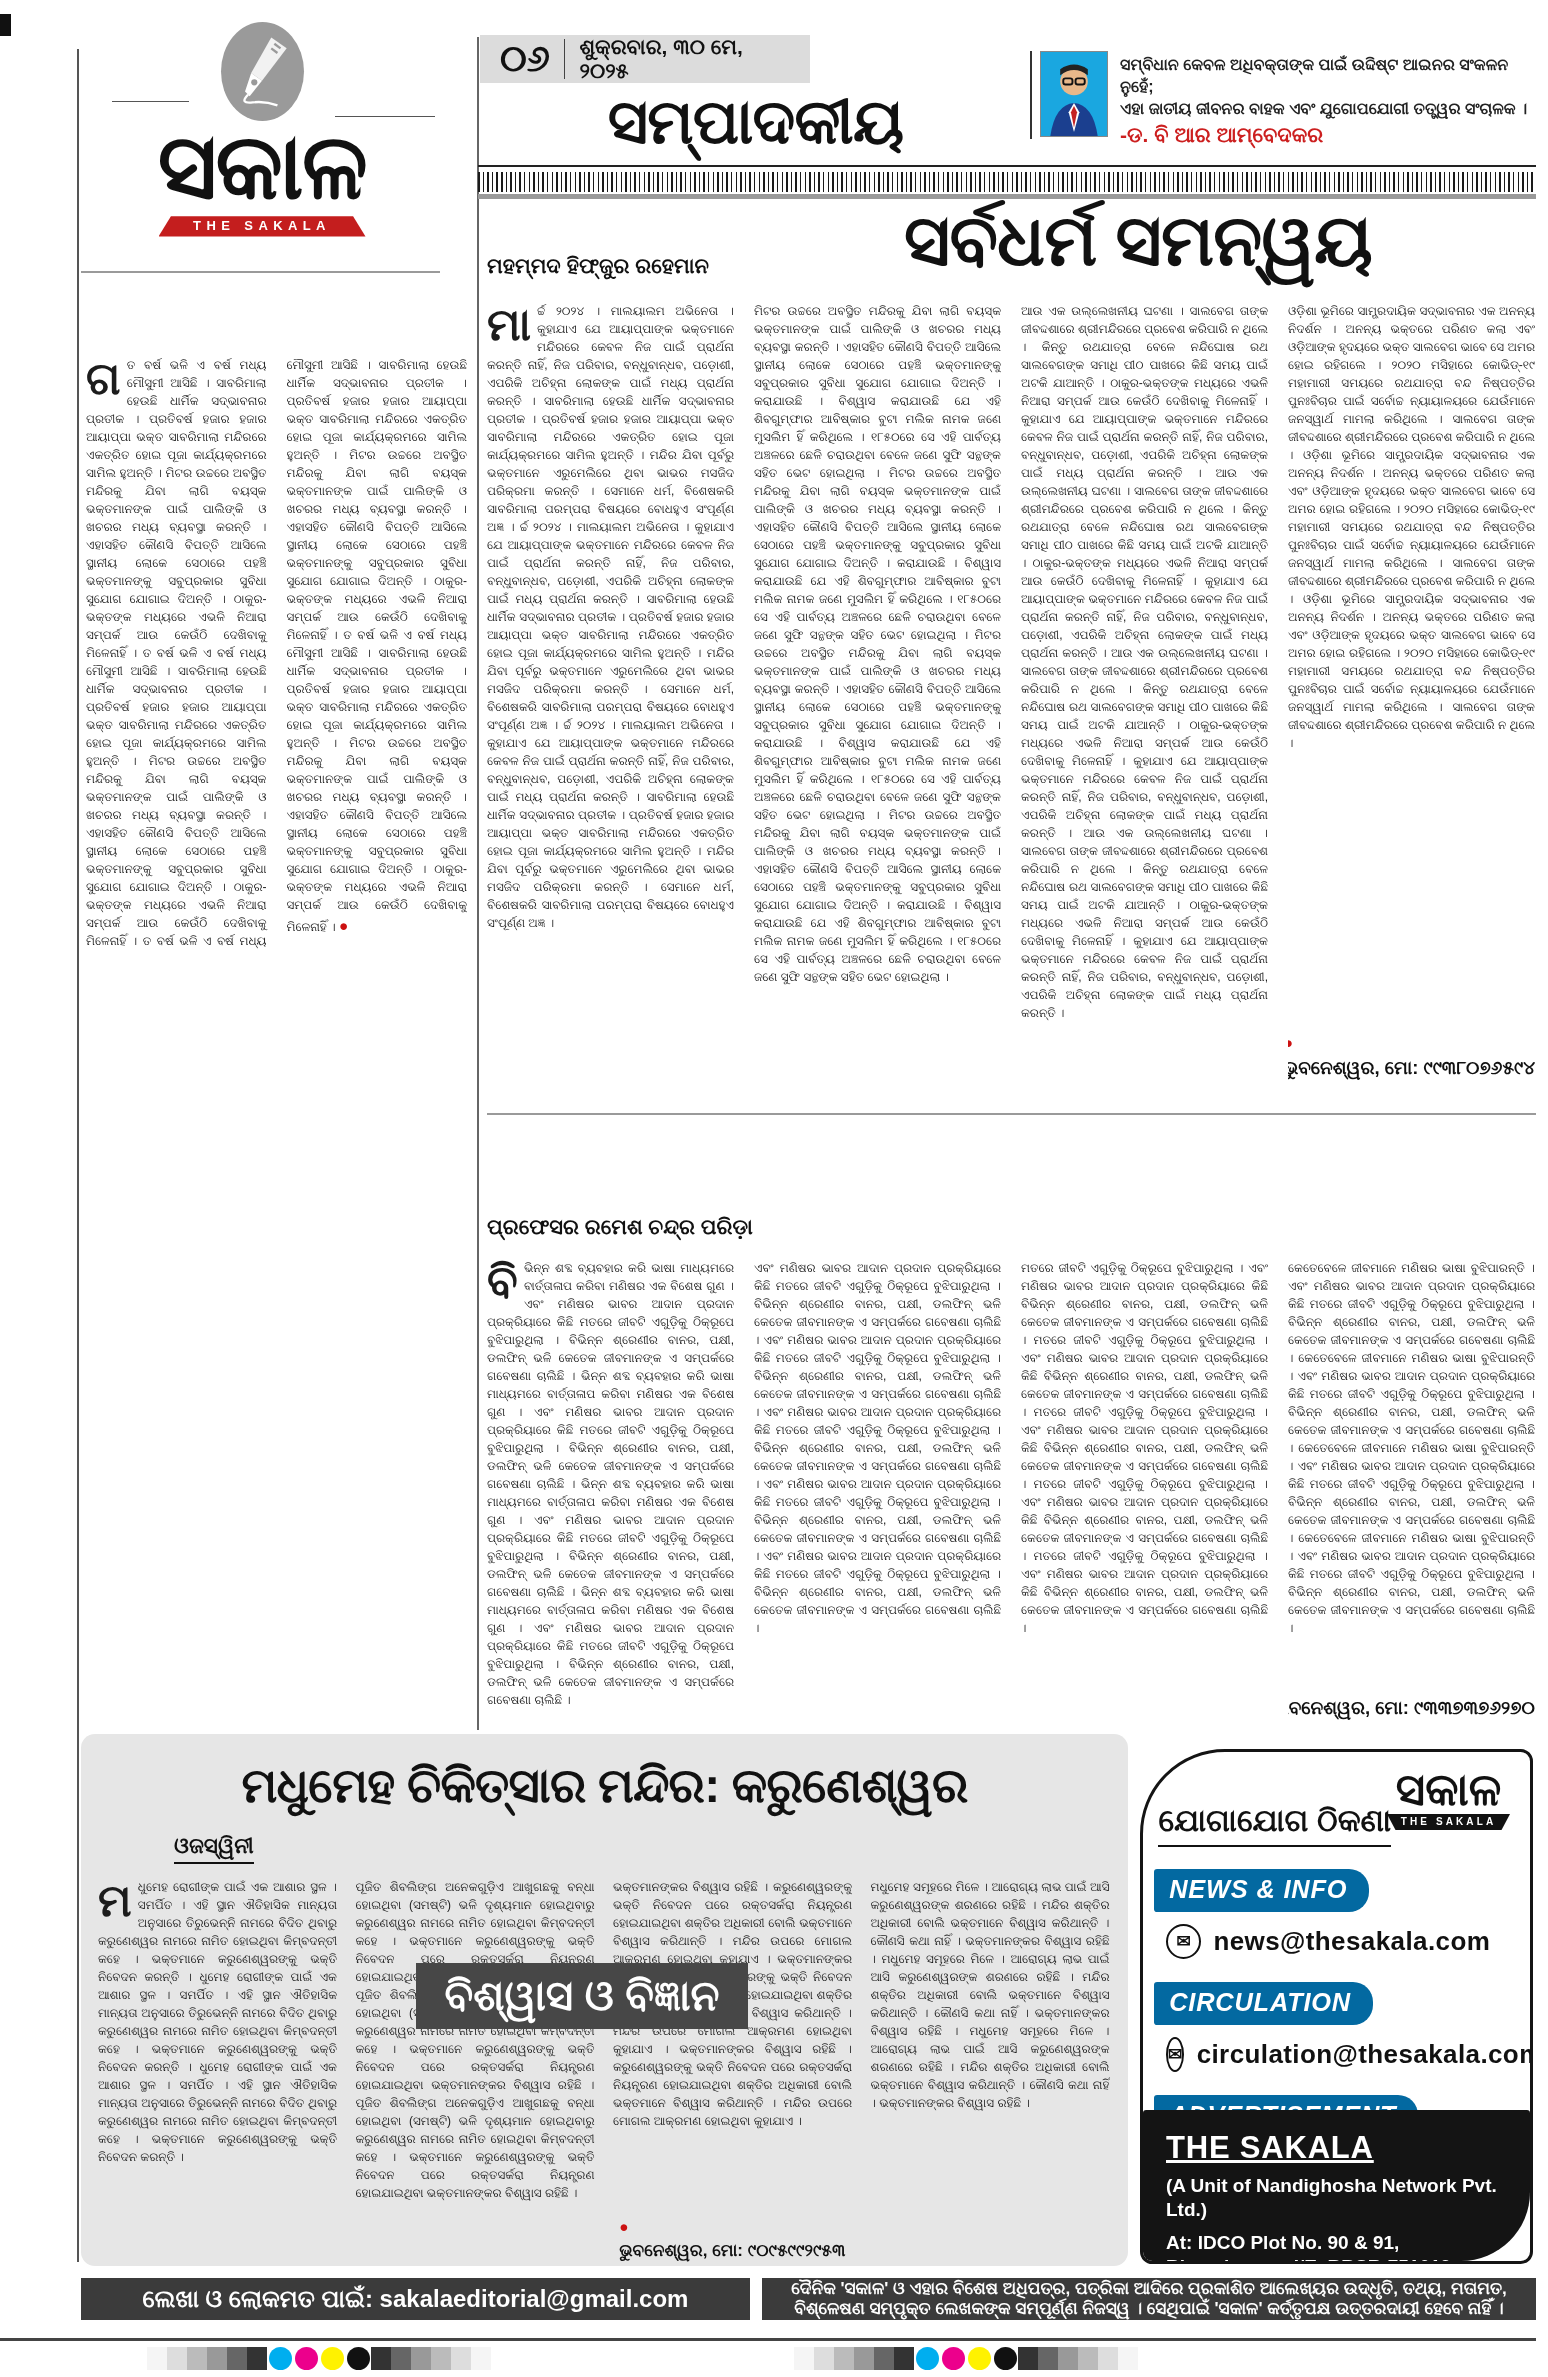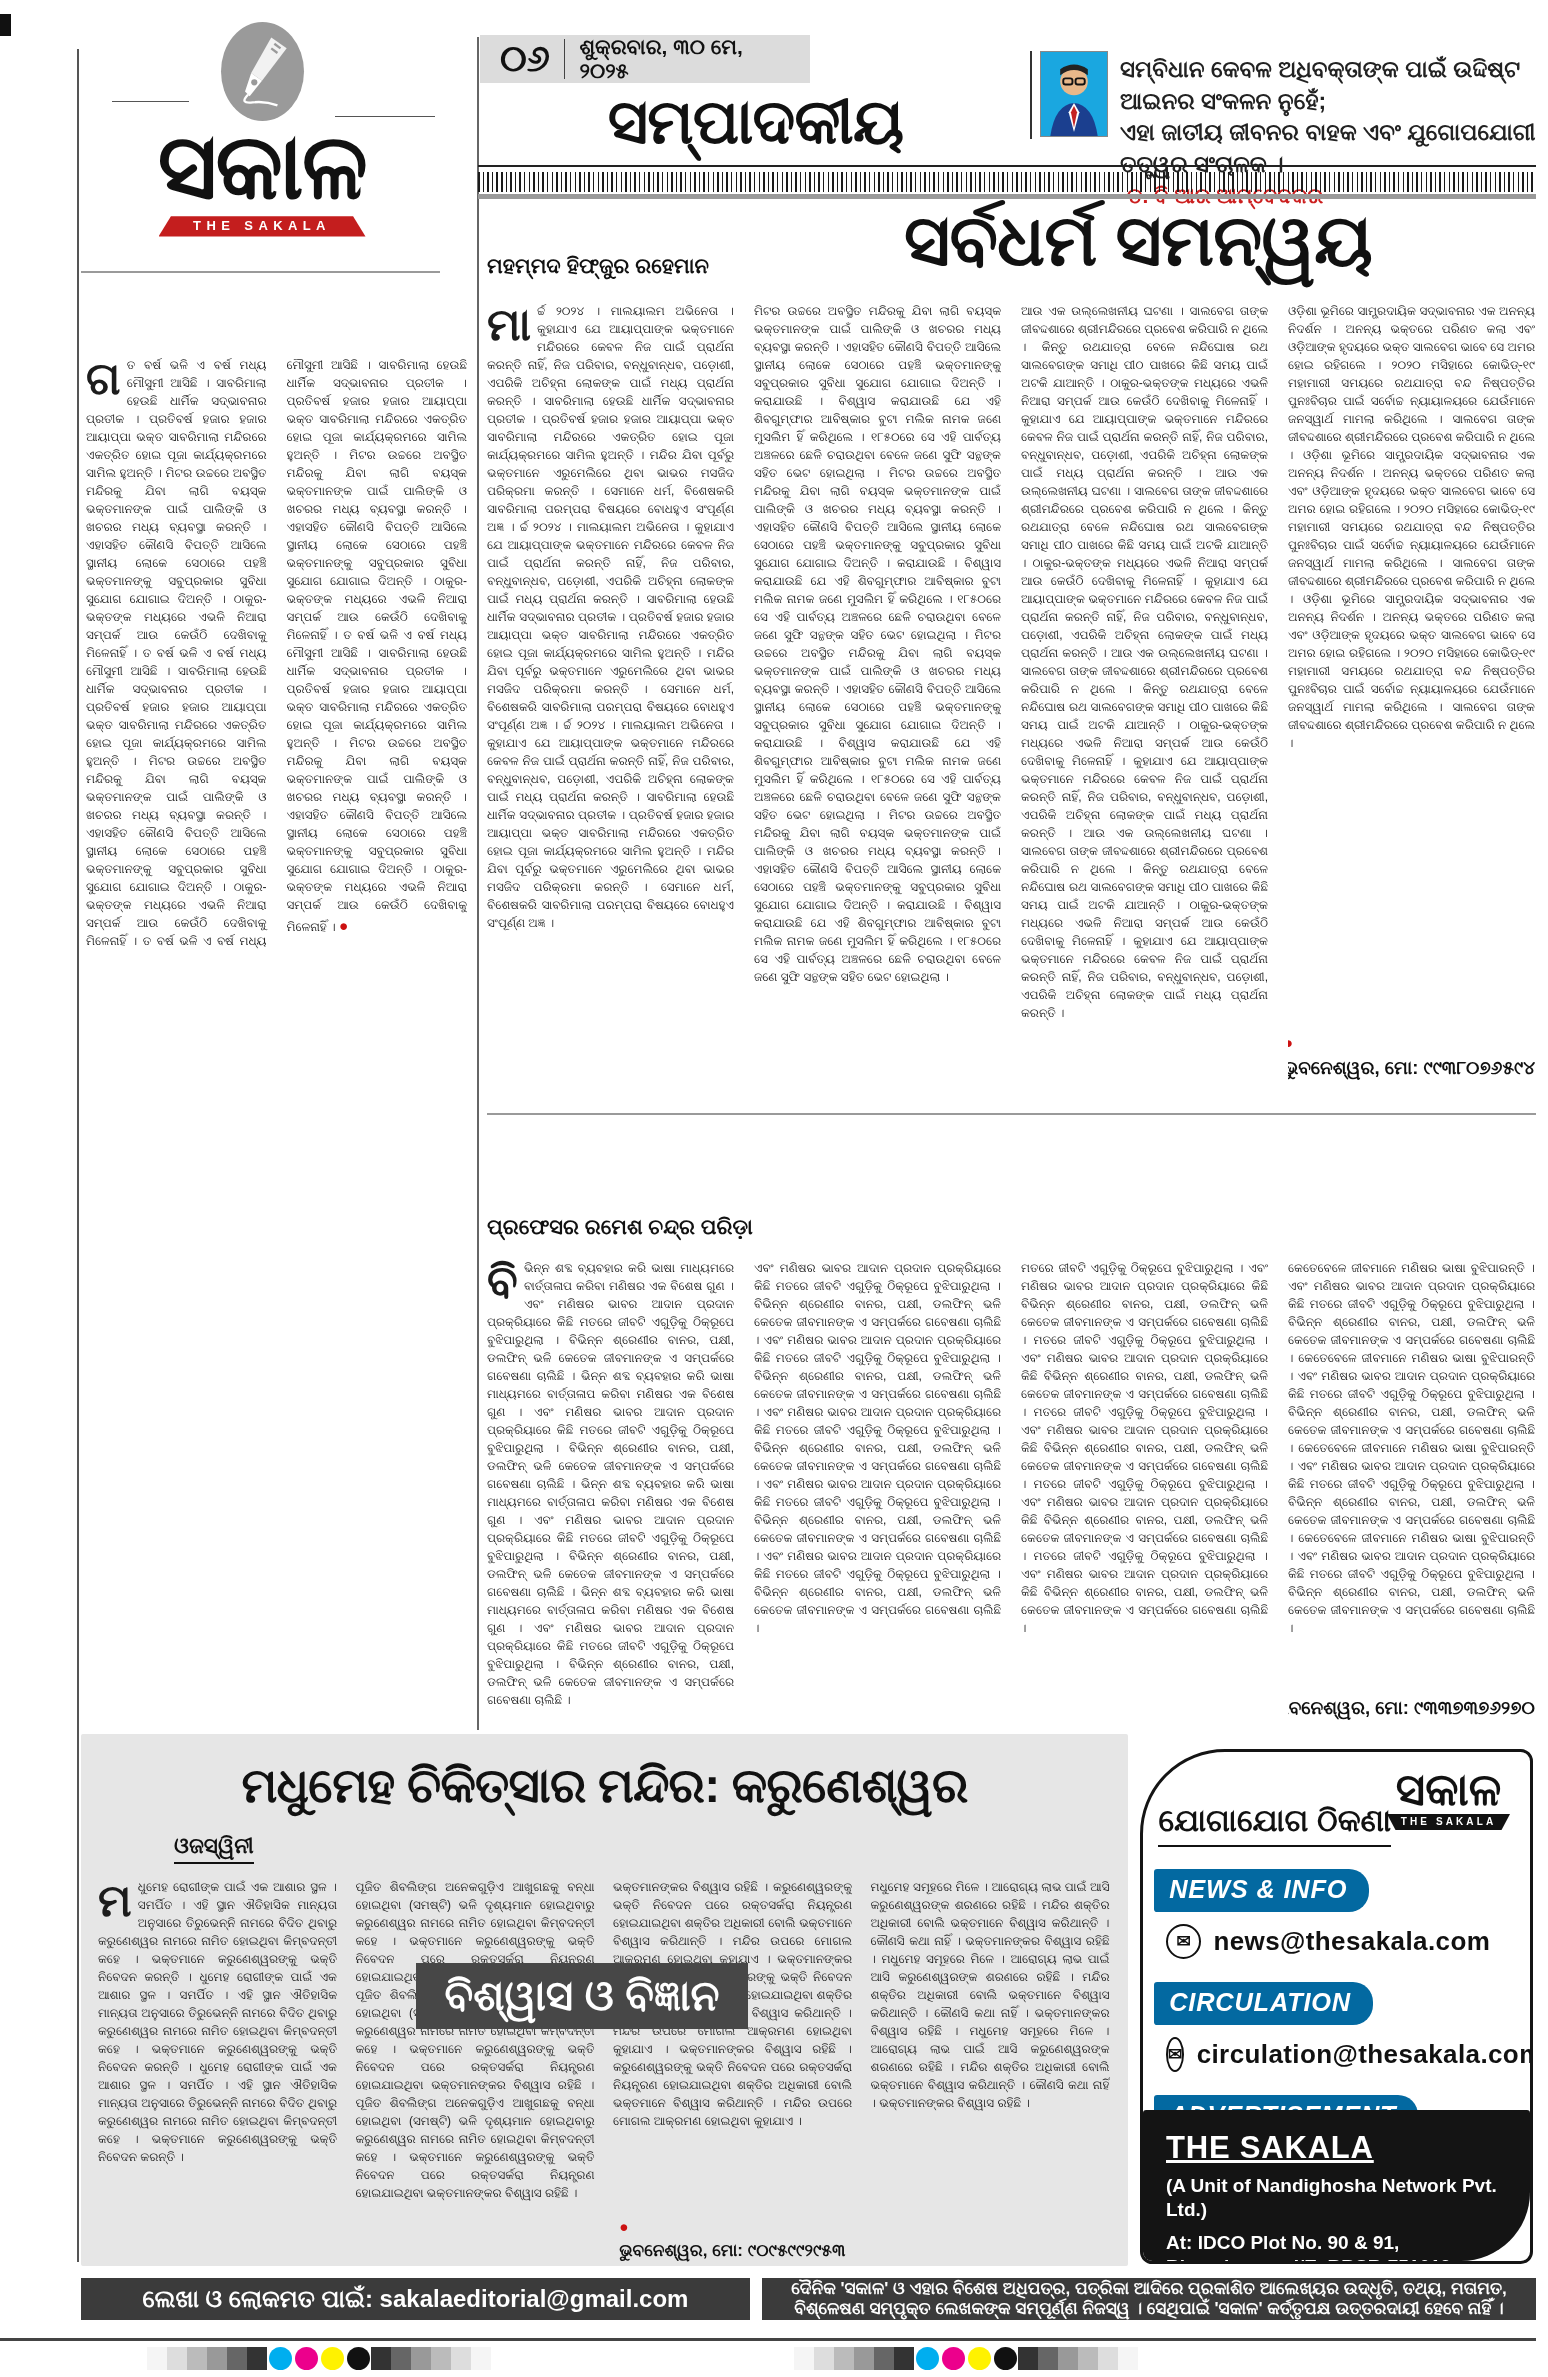--- a/index.html
+++ b/index.html
@@ -35,21 +35,21 @@
   }
   .page-num { font-size:37px; font-weight:900; }
   .date-sep { width:1.5px; height:40px; background:#444; }
   .date-text { font-size:21px; font-weight:700; }
 
   .section-title { font-size:62px; font-weight:900; letter-spacing:-0.8px; }
 
   .quote-photo {
     width:68px; height:86px; background:#1aa7e0; border:0.8px solid #888; position:relative; overflow:hidden;
   }
-  .quote-text { font-size:23px; font-weight:700; line-height:1.38; color:#222; }
+  .quote-text { font-size:16px; font-weight:700; line-height:1.38; color:#222; }
   .quote-attr { font-size:21px; font-weight:800; color:#cc1f1f; margin-top:3.1px; }
 
   .rule { background:#222; }
   .rule-gray { background:#9a9a9a; }
   .barcode {
     height:20px;
     background:repeating-linear-gradient(90deg,#1a1a1a 0 1.5px,transparent 1.5px 4.6px);
   }
 
   
@@ -57,21 +57,21 @@
   .byline { font-weight:800; font-size:21px; }
   .byline-underline { border-bottom:2.3px solid #111; display:inline-block; padding-bottom:3.1px; }
   .cols { column-gap:20px; overflow:hidden; text-align:justify; color:#1c1c1c; }
   .body-txt { font-size:12px; line-height:1.5; }
   .dropcap {
     float:left; font-size:45px; line-height:0.9; font-weight:800; padding:3.1px 6.2px 0 0;
   }
   .end-dot { color:#cc1111; font-size:15.4px; font-weight:900; }
   .end-contact { font-weight:800; font-size:18.5px; color:#111; white-space:nowrap; }
 
-  .gray-box { background:#e6e6e6; border-radius:2px; }
+  .gray-box { background:#e6e6e6; border-radius:14px; }
   .inset-black {
     background:#474747; color:#fff; font-weight:900; text-align:center;
     display:flex; align-items:center; justify-content:center;
   }
 
   
   .contact-panel {
     border:3.9px solid #141414; border-radius:85px 12.3px 12.3px 12.3px;
     background:#fff; overflow:hidden;
   }

